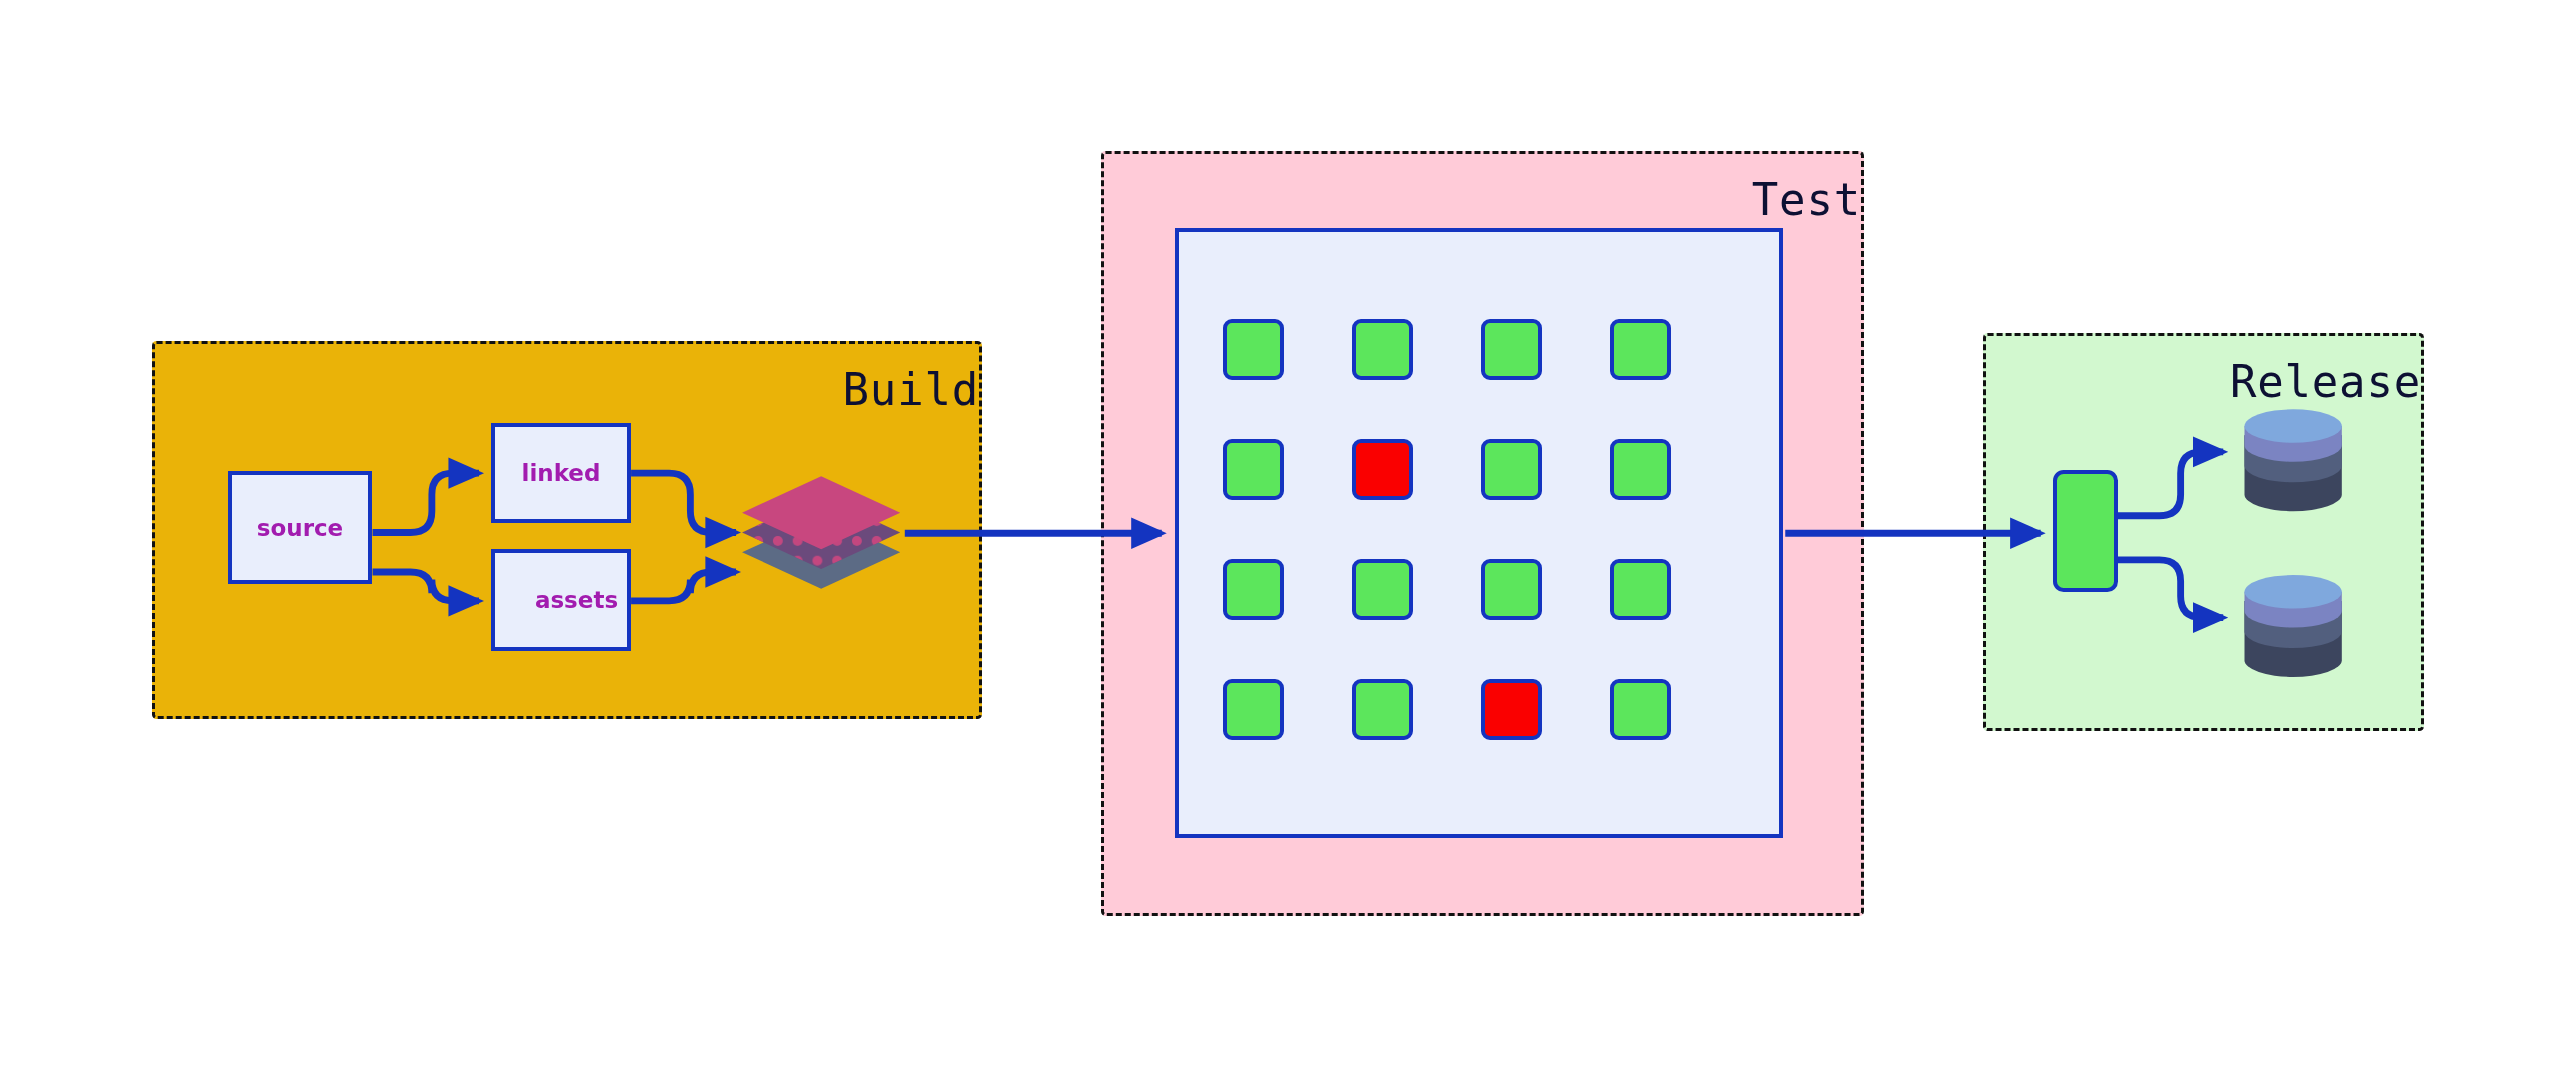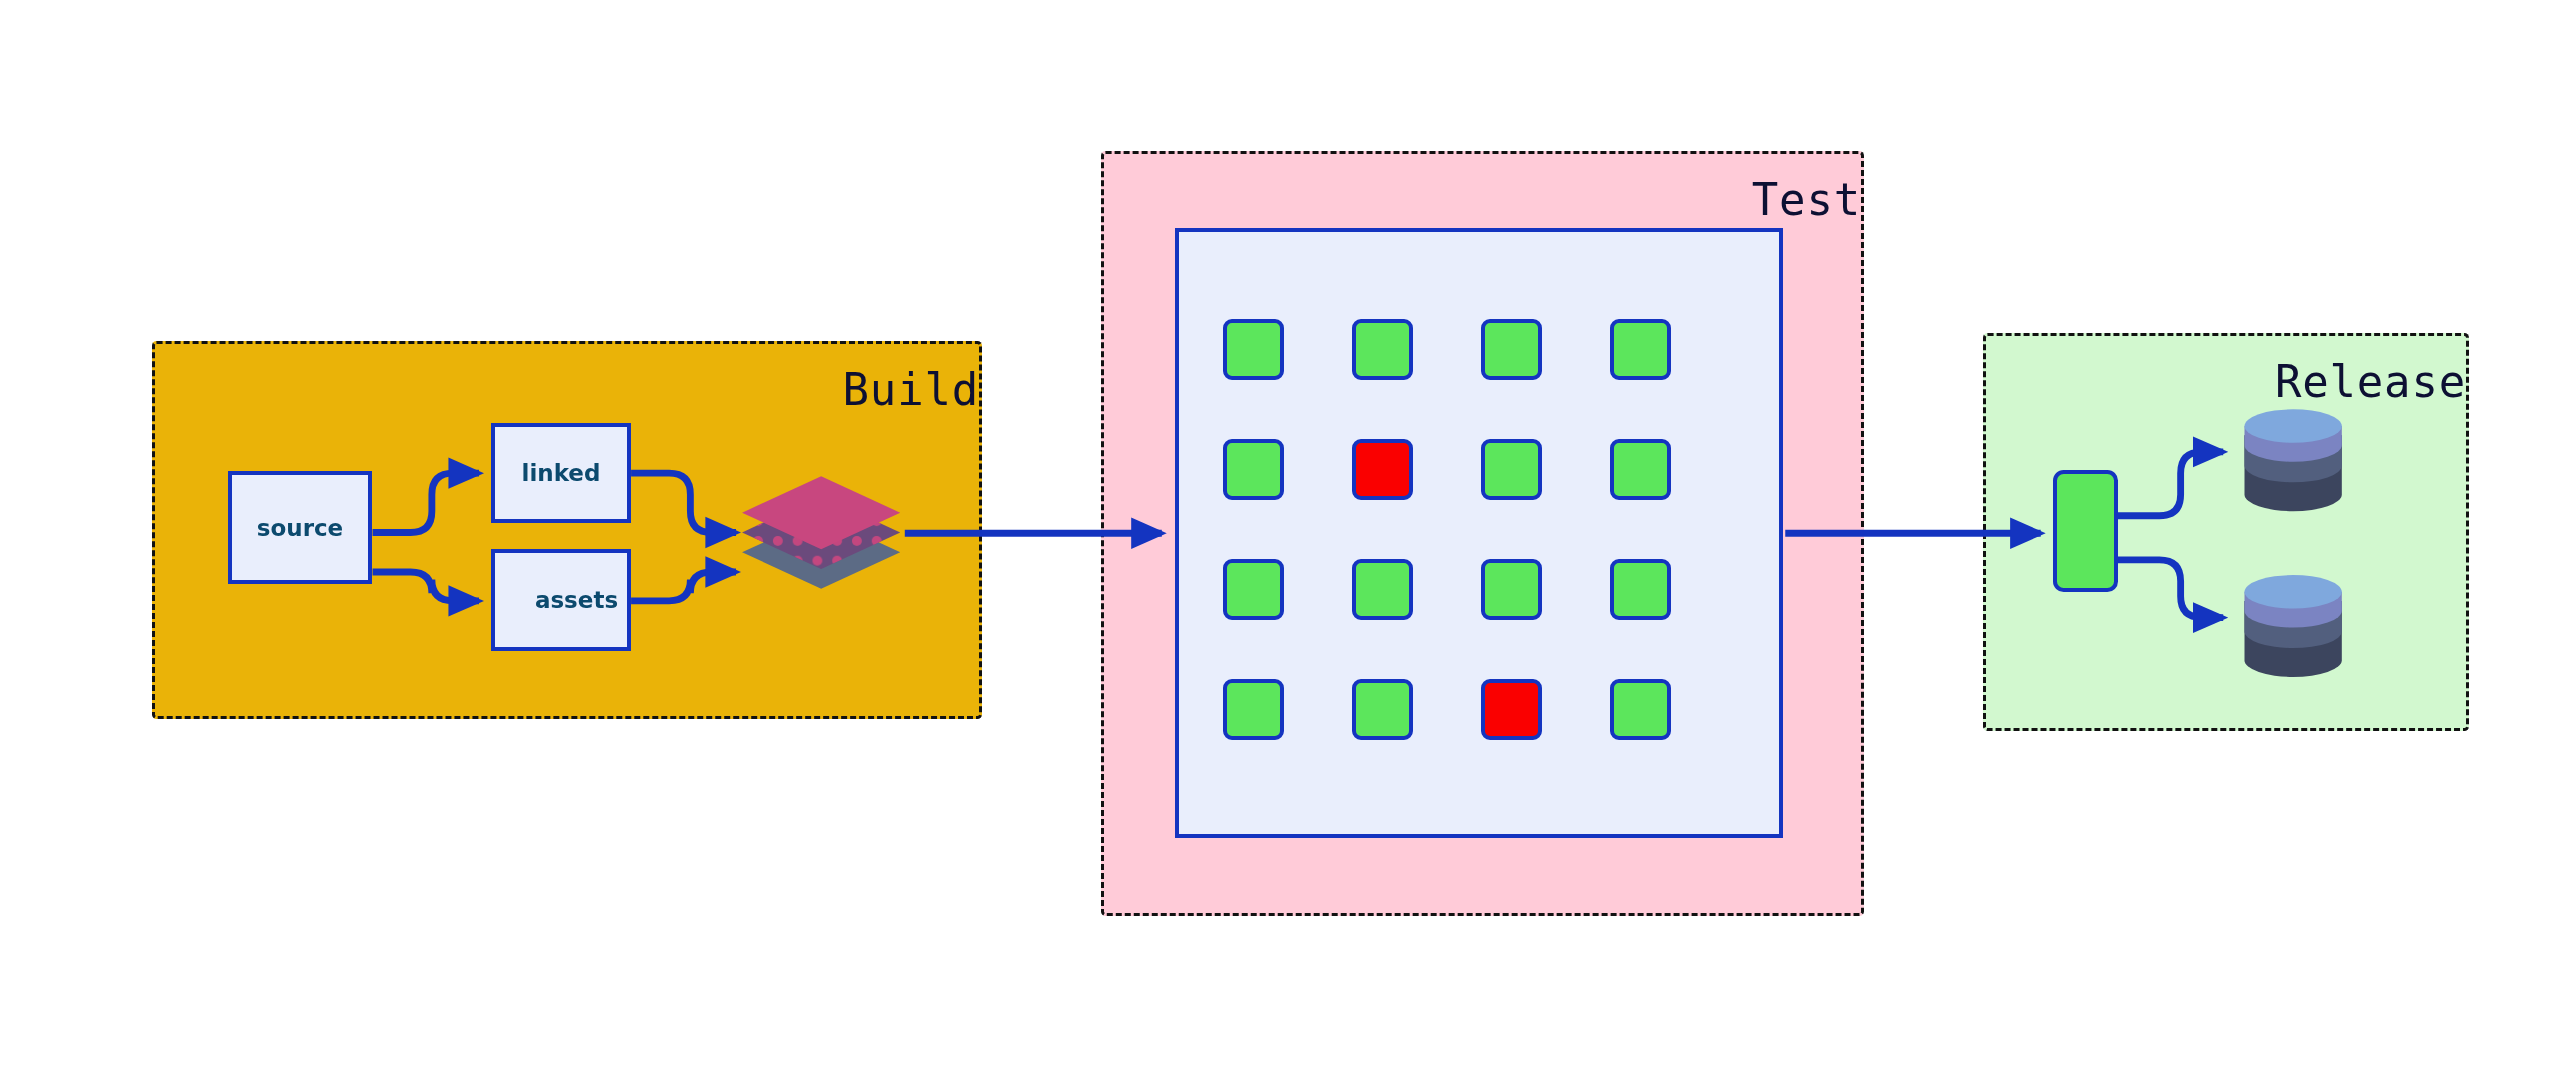--- a/index.html
+++ b/index.html
@@ -40,42 +40,42 @@
     width: 830px; height: 378px;
     background: #eab308;
   }
   #stage-test {
     left: 1101px; top: 151px;
     width: 763px; height: 765px;
     background: #ffcbd8;
   }
   #stage-release {
     left: 1983px; top: 333px;
-    width: 486px; height: 398px;
+    width: 441px; height: 398px;
     background: #d2f8cf;
   }
   #stage-build .stage-title  { top: 20px; font-size: 44px; }
   #stage-test .stage-title   { top: 20px; font-size: 44px; }
   #stage-release .stage-title{ top: 20px; font-size: 44px; }
 
   
   .node-box {
     position: absolute;
     box-sizing: border-box;
     background: #e9eefc;
     border: 4.6px solid #1434c0;
     display: flex;
     align-items: center;
     justify-content: center;
   }
   .node-label {
     font-family: "DejaVu Sans", "Liberation Sans", sans-serif;
     font-weight: bold;
     font-size: 23px;
-    color: #0c4a6e;
+    color: #a21caf;
   }
   #node-source { left: 228px; top: 471px; width: 144px; height: 113px; }
   #node-linked { left: 491px; top: 423px; width: 140px; height: 100px; }
   #node-assets { left: 491px; top: 549px; width: 140px; height: 102px; padding-left: 31px; }
 
   
   #overlay {
     position: absolute;
     left: 0; top: 0;
     width: 2576px; height: 1068px;

